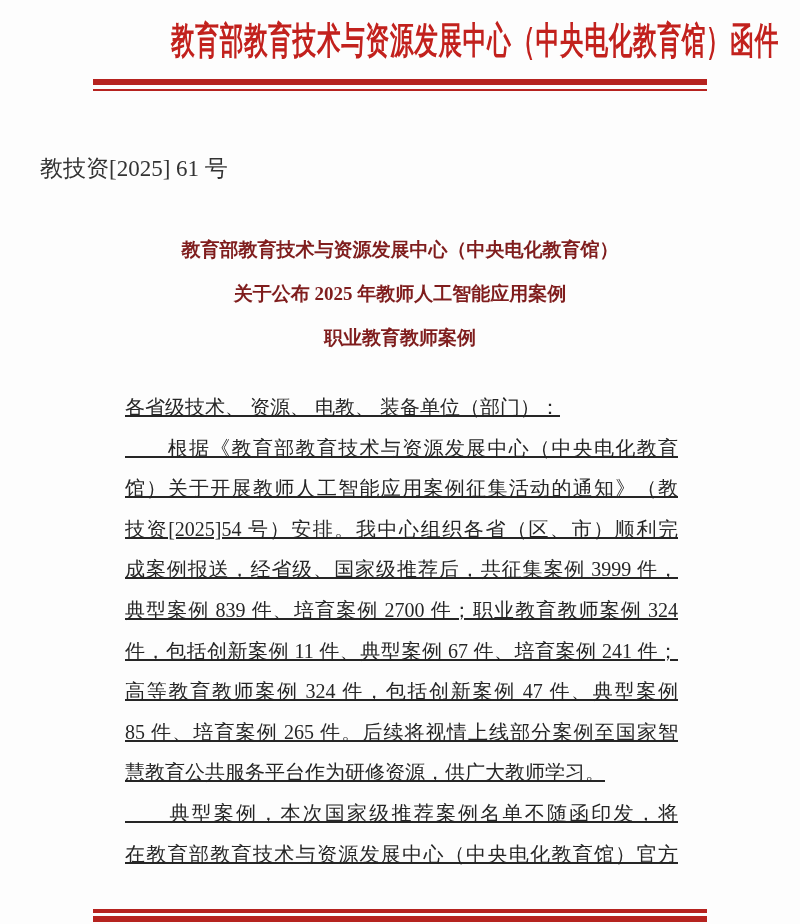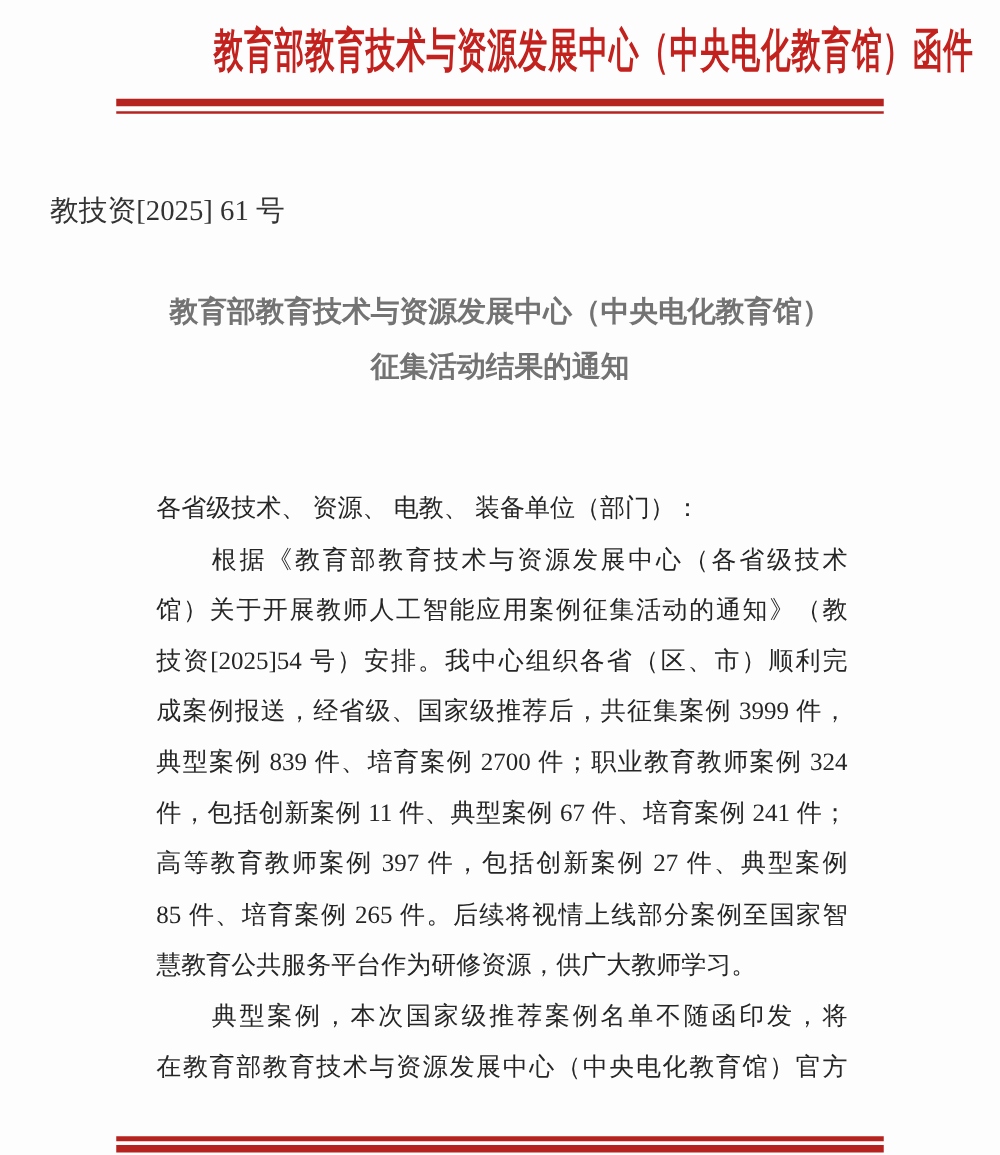--- a/index.html
+++ b/index.html
@@ -60,35 +60,36 @@
     margin-left: 40px;
   }
 
   
   .doc-title {
     position: absolute;
     top: 228px;
     left: 60px;
     width: 680px;
     text-align: center;
-    font-size: 23px;
+    font-size: 19px;
     font-weight: bold;
     line-height: 44px;
-    color: #737373;
+    color: #7f1d1d;
   }
 
   
   .doc-body {
     position: absolute;
     top: 387px;
     left: 125px;
     width: 553px;
     font-size: 20px;
     line-height: 40.6px;
     color: #262626;
+    text-decoration: underline;
   }
   .doc-body .line {
     height: 40.6px;
     overflow: hidden;
   }
   .doc-body .line.justify {
     text-align: justify;
     text-align-last: justify;
     text-justify: inter-character;
   }
@@ -119,32 +120,33 @@
     <span class="banner-text">教育部教育技术与资源发展中心（中央电化教育馆）函件</span>
   </div>
 
   <div class="rule-top-thick"></div>
   <div class="rule-top-thin"></div>
 
   <div class="doc-number">教技资[2025] 61 号</div>
 
   <div class="doc-title">
     <div>教育部教育技术与资源发展中心（中央电化教育馆）</div>
-    <div>征集活动结果的通知</div>
+    <div>关于公布 2025 年教师人工智能应用案例</div>
+    <div>职业教育教师案例</div>
   </div>
 
   <div class="doc-body">
     <div class="line left">各省级技术、 资源、 电教、 装备单位（部门）：</div>
-    <div class="line justify">　　根据《教育部教育技术与资源发展中心（各省级技术</div>
+    <div class="line justify">　　根据《教育部教育技术与资源发展中心（中央电化教育</div>
     <div class="line justify">馆）关于开展教师人工智能应用案例征集活动的通知》（教</div>
     <div class="line justify">技资[2025]54 号）安排。我中心组织各省（区、市）顺利完</div>
     <div class="line justify">成案例报送，经省级、国家级推荐后，共征集案例 3999 件，</div>
     <div class="line justify">典型案例 839 件、培育案例 2700 件；职业教育教师案例 324</div>
     <div class="line justify">件，包括创新案例 11 件、典型案例 67 件、培育案例 241 件；</div>
-    <div class="line justify">高等教育教师案例 397 件，包括创新案例 27 件、典型案例</div>
+    <div class="line justify">高等教育教师案例 324 件，包括创新案例 47 件、典型案例</div>
     <div class="line justify">85 件、培育案例 265 件。后续将视情上线部分案例至国家智</div>
     <div class="line left">慧教育公共服务平台作为研修资源，供广大教师学习。</div>
     <div class="line justify">　　典型案例，本次国家级推荐案例名单不随函印发，将</div>
     <div class="line justify">在教育部教育技术与资源发展中心（中央电化教育馆）官方</div>
   </div>
 
   <div class="rule-bottom-thin"></div>
   <div class="rule-bottom-thick"></div>
 
 </div>

